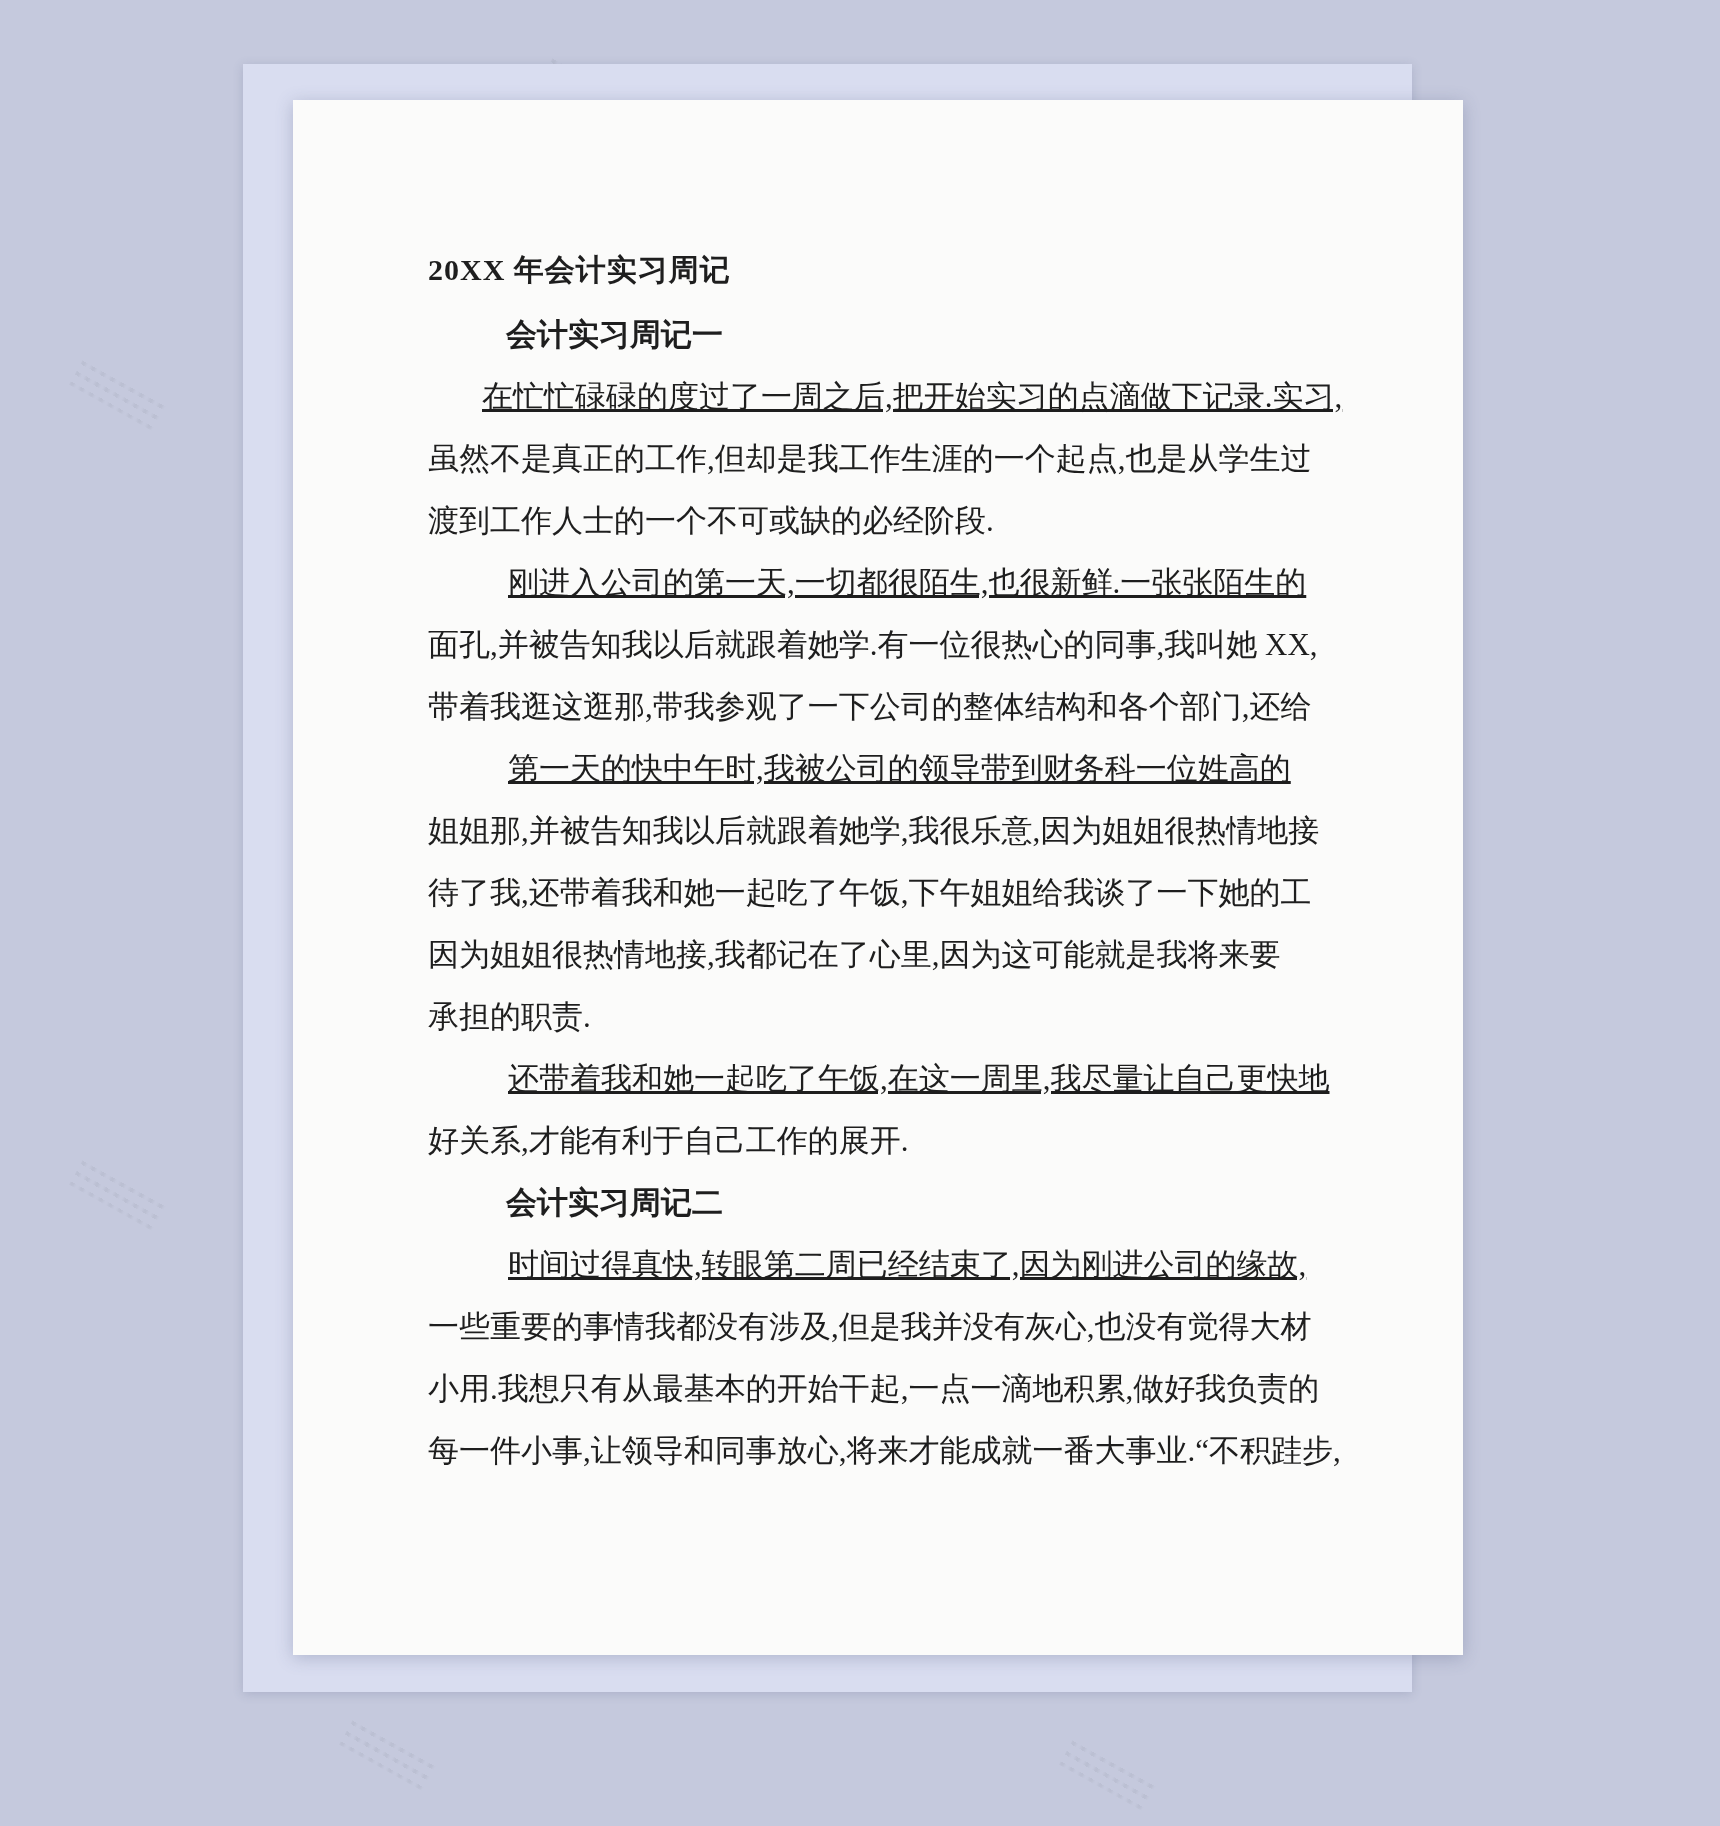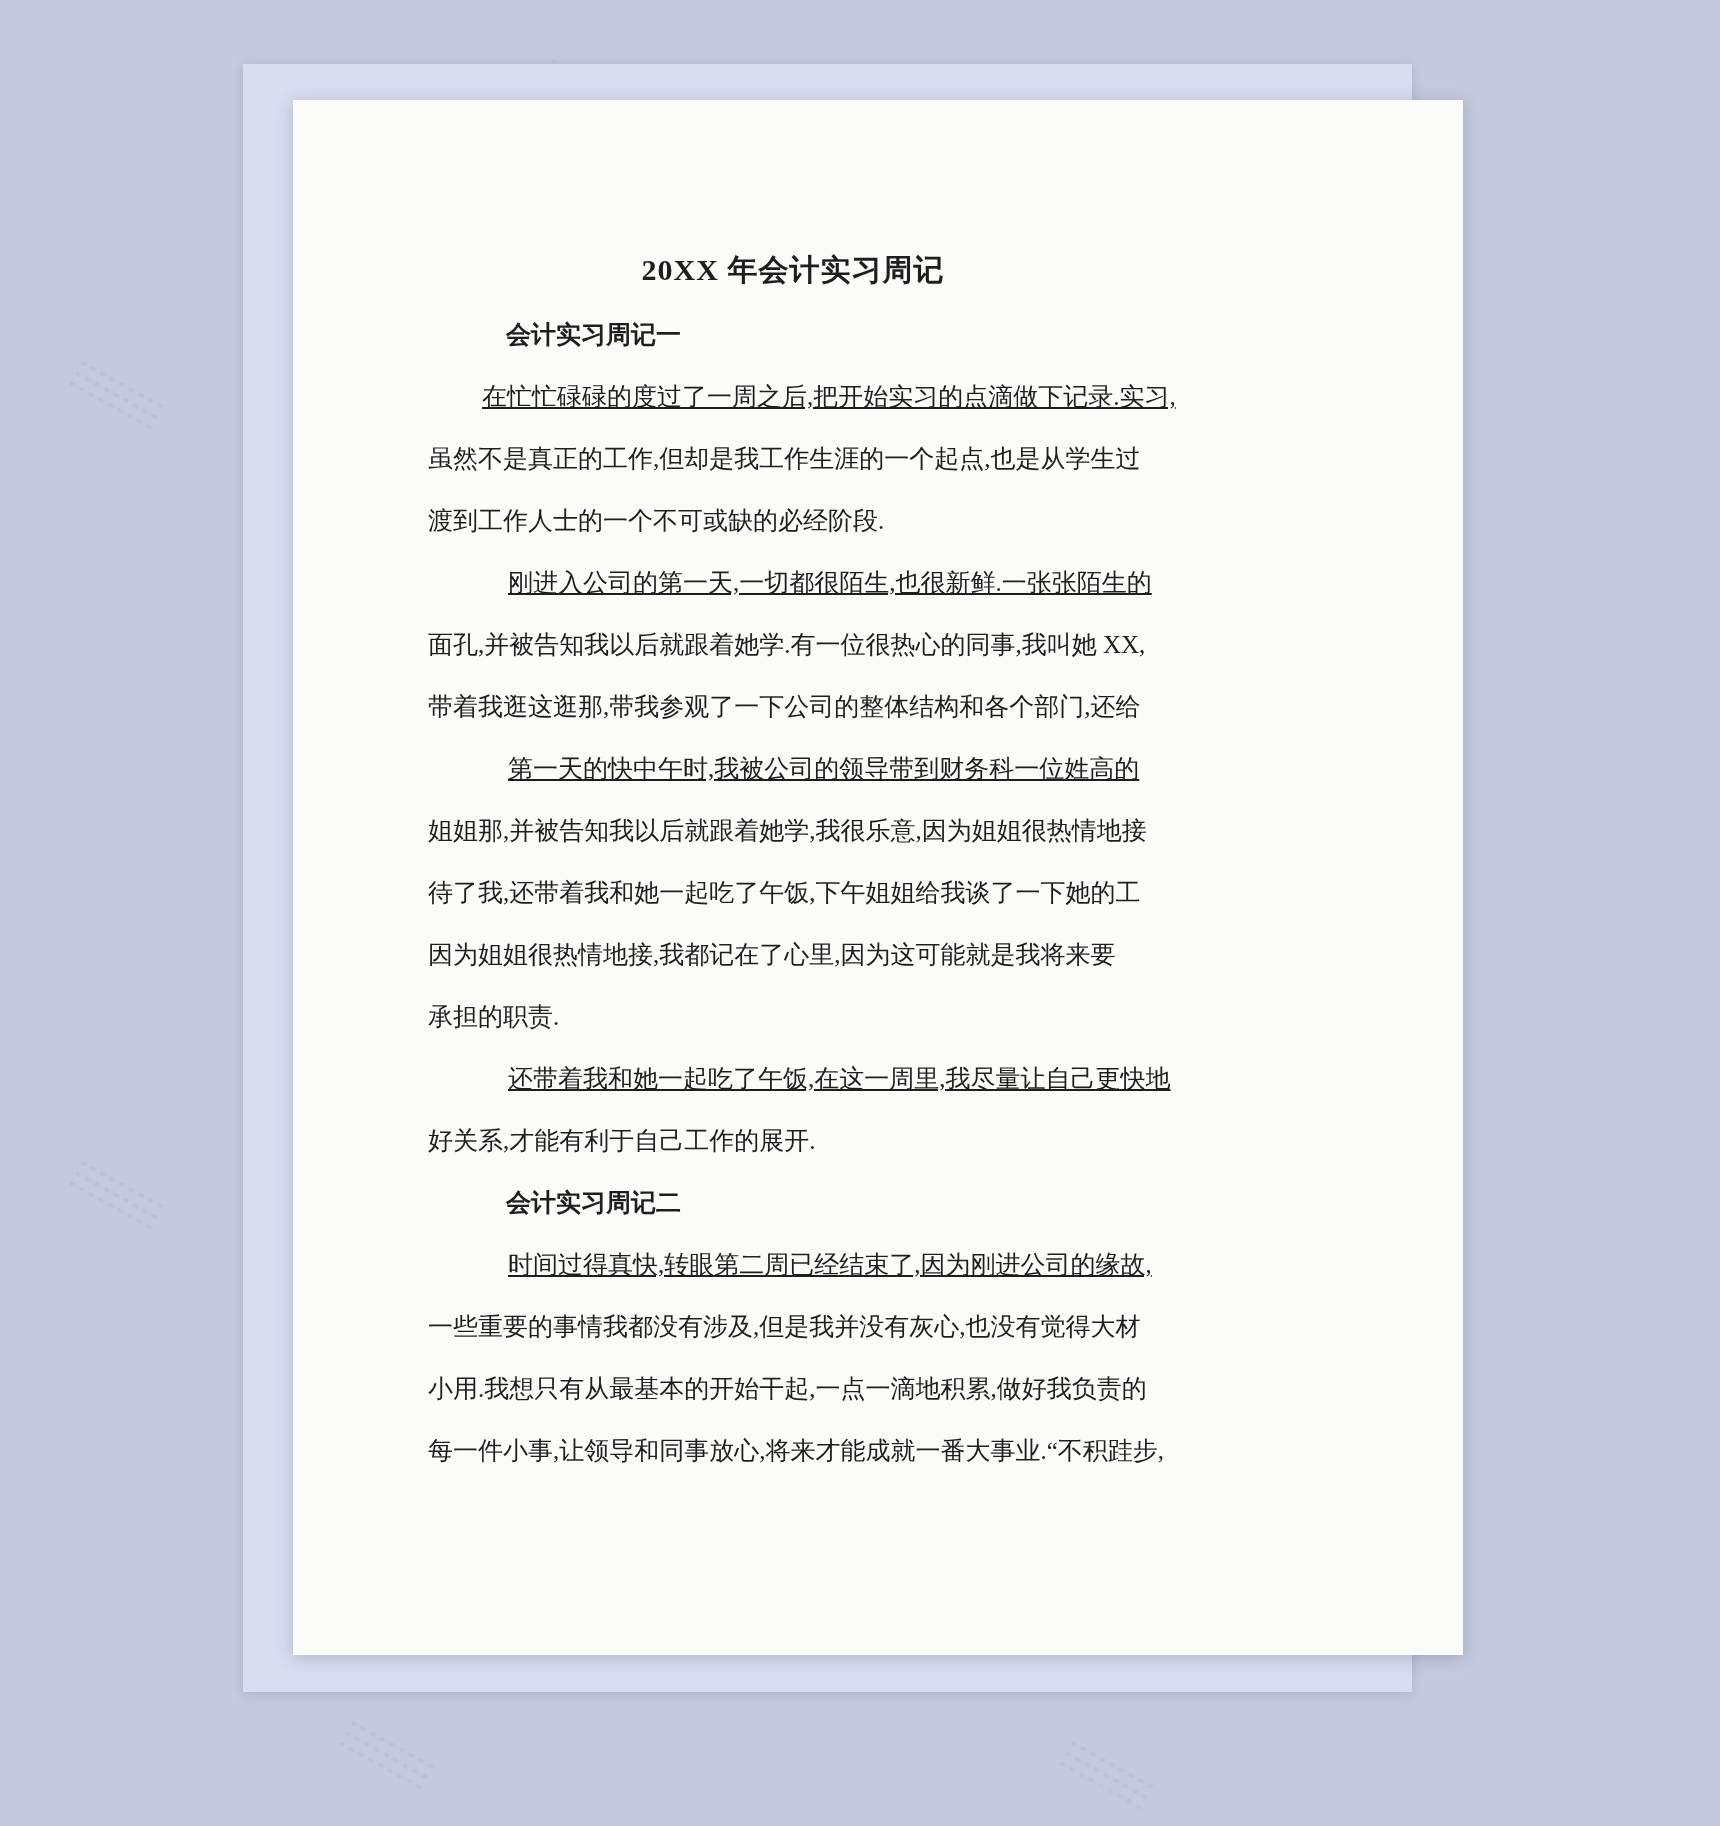--- a/index.html
+++ b/index.html
@@ -27,26 +27,26 @@
     background:var(--page);
     box-shadow:0 3px 16px rgba(70,80,120,.28);
     overflow:hidden;
   }
   .content{
     position:absolute;left:135px;top:150px;
     width:880px;
   }
   .title{
     font-size:30px;font-weight:bold;color:var(--text);
-    text-align:center;padding-right:150px;
+    padding-right:150px;
     line-height:40px;margin-bottom:14px;
     letter-spacing:1px;white-space:nowrap;
   }
   .bl{
-    font-size:25px;line-height:62px;color:var(--text);
+    font-size:31px;line-height:62px;color:var(--text);
     white-space:nowrap;
   }
   .heading{font-weight:bold;padding-left:78px;}
   .first{padding-left:80px;text-decoration:underline;}
   .first.ind-sm{padding-left:54px;}
   
   .wm{
     position:absolute;width:96px;height:30px;opacity:.16;
     transform:rotate(29deg);filter:blur(1px);pointer-events:none;
     background:repeating-linear-gradient(90deg,#8a8f9c 0 5px,transparent 5px 11px);

